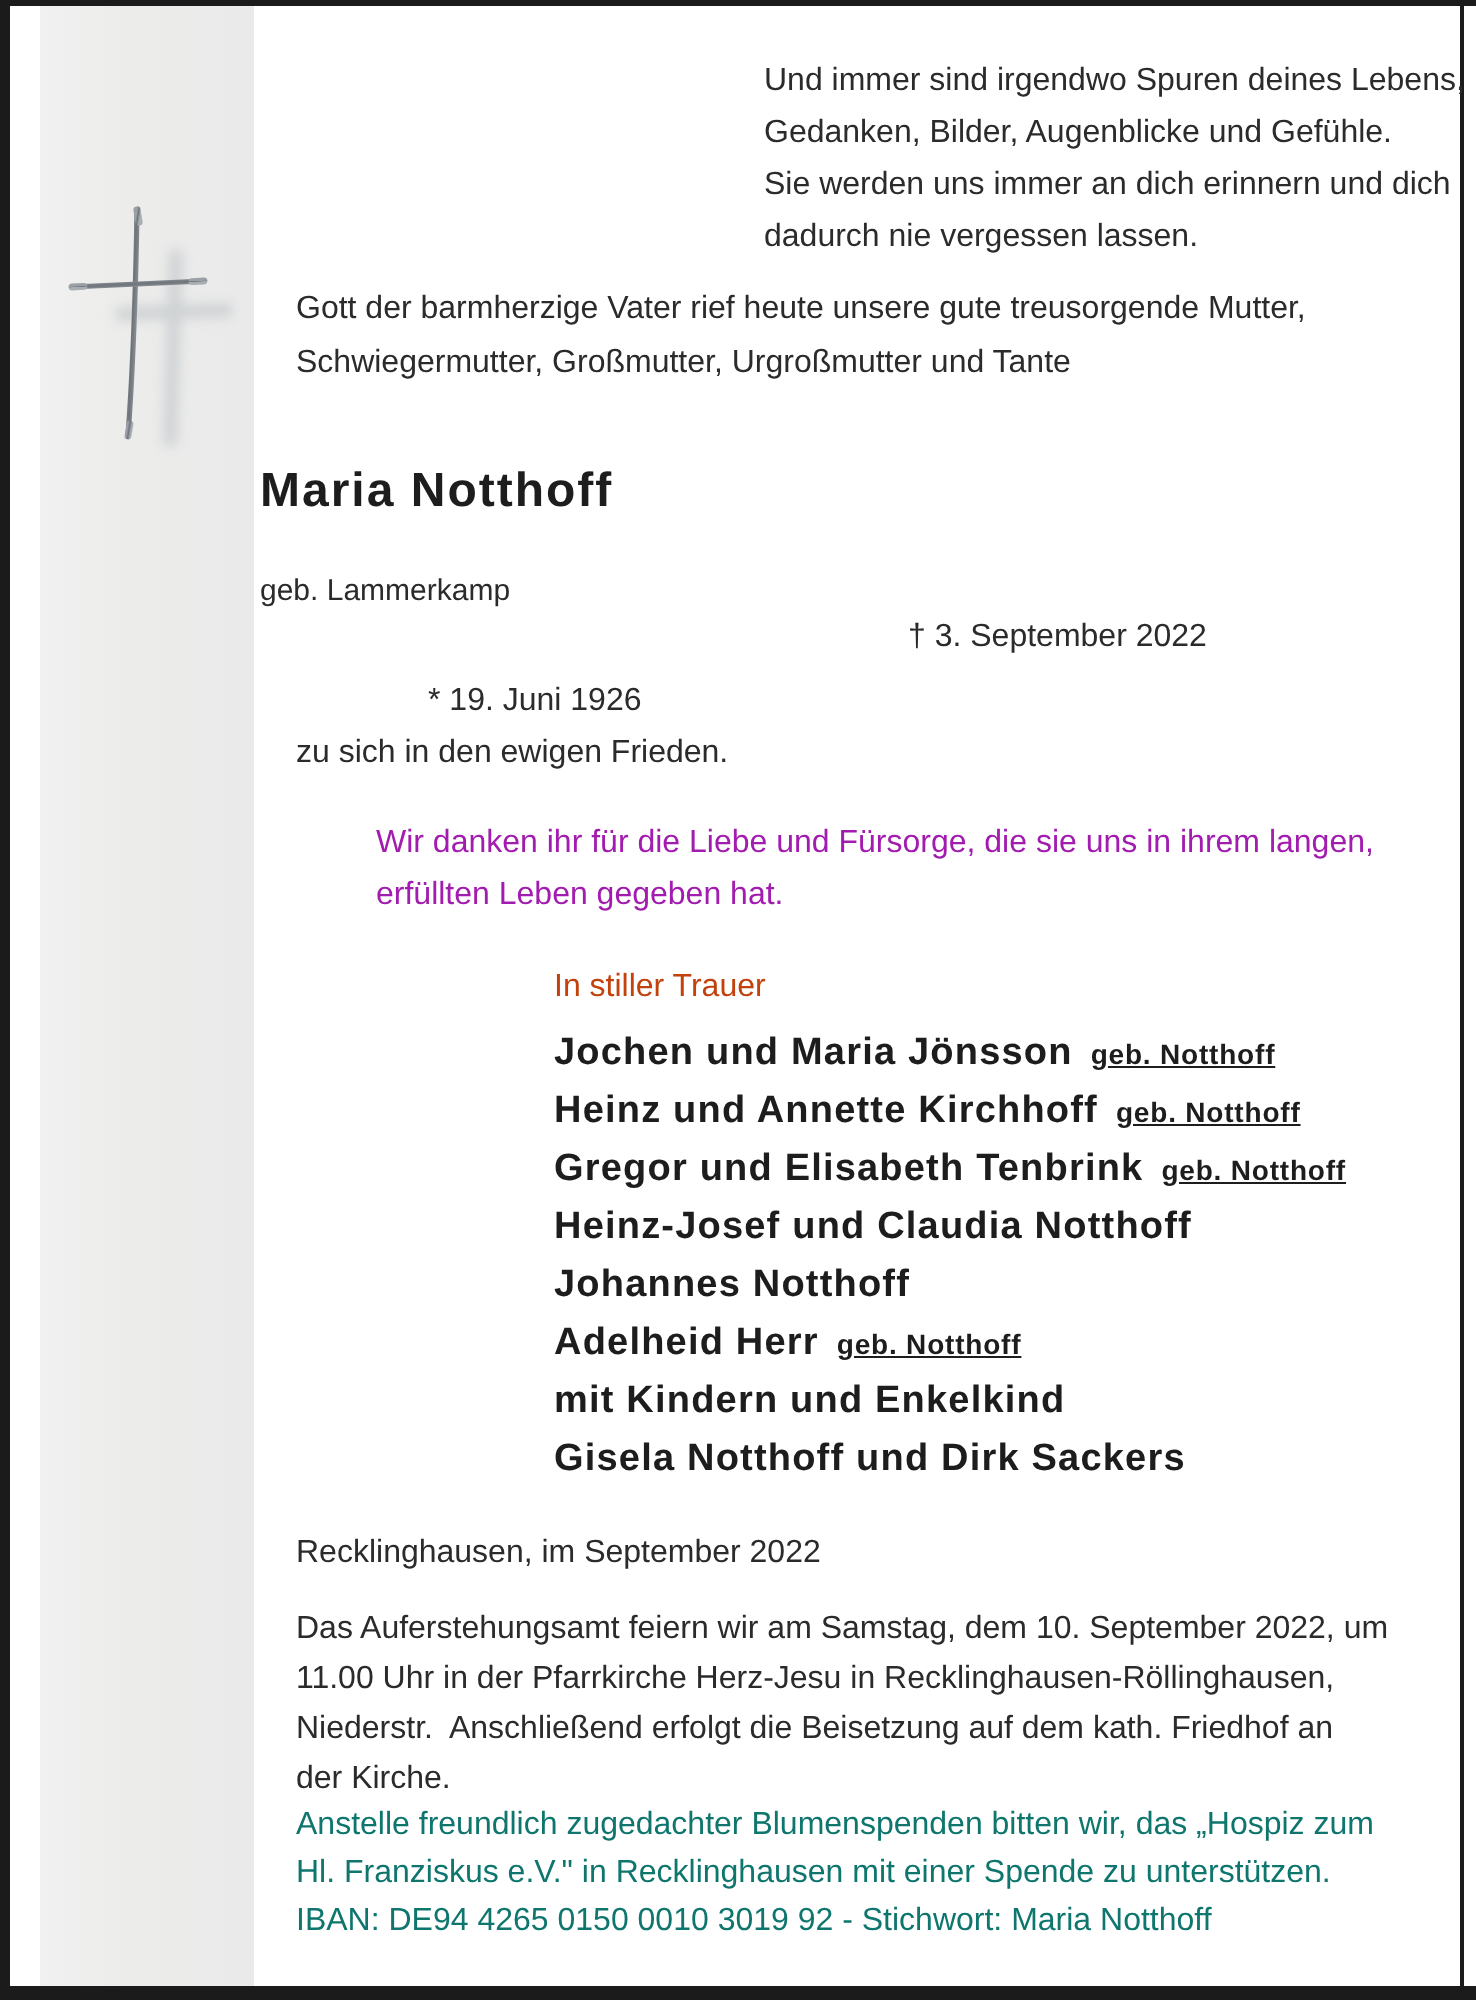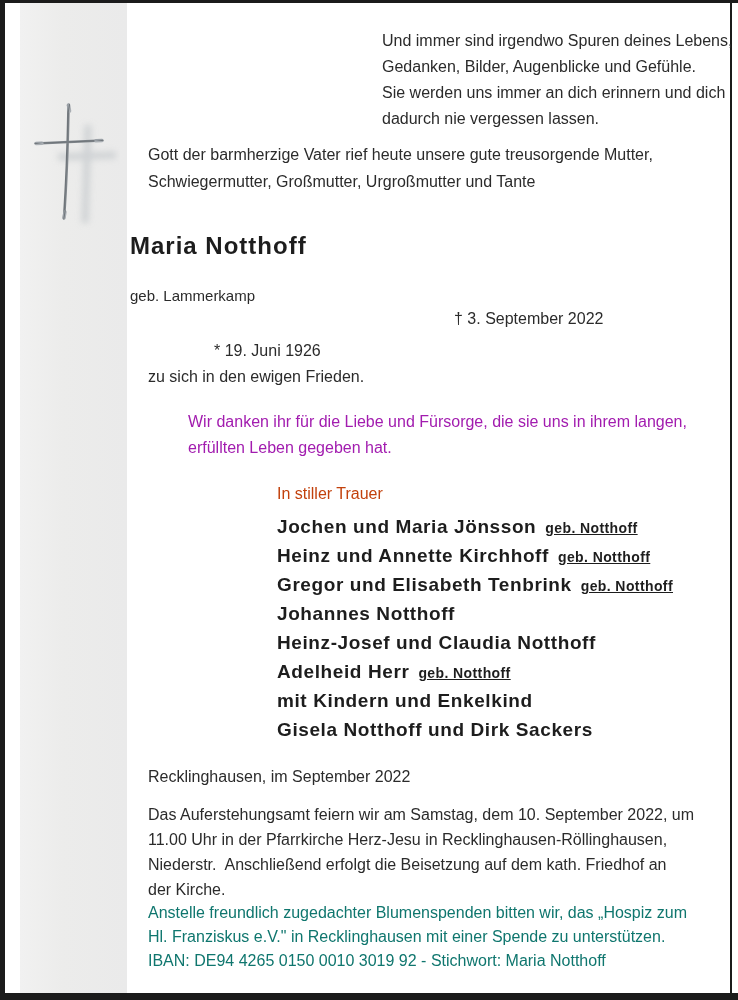--- a/index.html
+++ b/index.html
@@ -158,25 +158,25 @@
     </div>
     <div class="mourner-row">
       <span class="mourner-name">Heinz und Annette Kirchhoff</span>
       <span class="mourner-suffix">geb. Notthoff</span>
     </div>
     <div class="mourner-row">
       <span class="mourner-name">Gregor und Elisabeth Tenbrink</span>
       <span class="mourner-suffix">geb. Notthoff</span>
     </div>
     <div class="mourner-row">
+      <span class="mourner-name">Heinz-Josef und Claudia Notthoff</span>
+      <span class="mourner-suffix"></span>
+    </div>
+    <div class="mourner-row">
       <span class="mourner-name">Johannes Notthoff</span>
-      <span class="mourner-suffix"></span>
-    </div>
-    <div class="mourner-row">
-      <span class="mourner-name">Heinz-Josef und Claudia Notthoff</span>
       <span class="mourner-suffix"></span>
     </div>
     <div class="mourner-row">
       <span class="mourner-name">Adelheid Herr</span>
       <span class="mourner-suffix">geb. Notthoff</span>
     </div>
     <div class="mourner-row">
       <span class="mourner-name">mit Kindern und Enkelkind</span>
       <span class="mourner-suffix"></span>
     </div>

